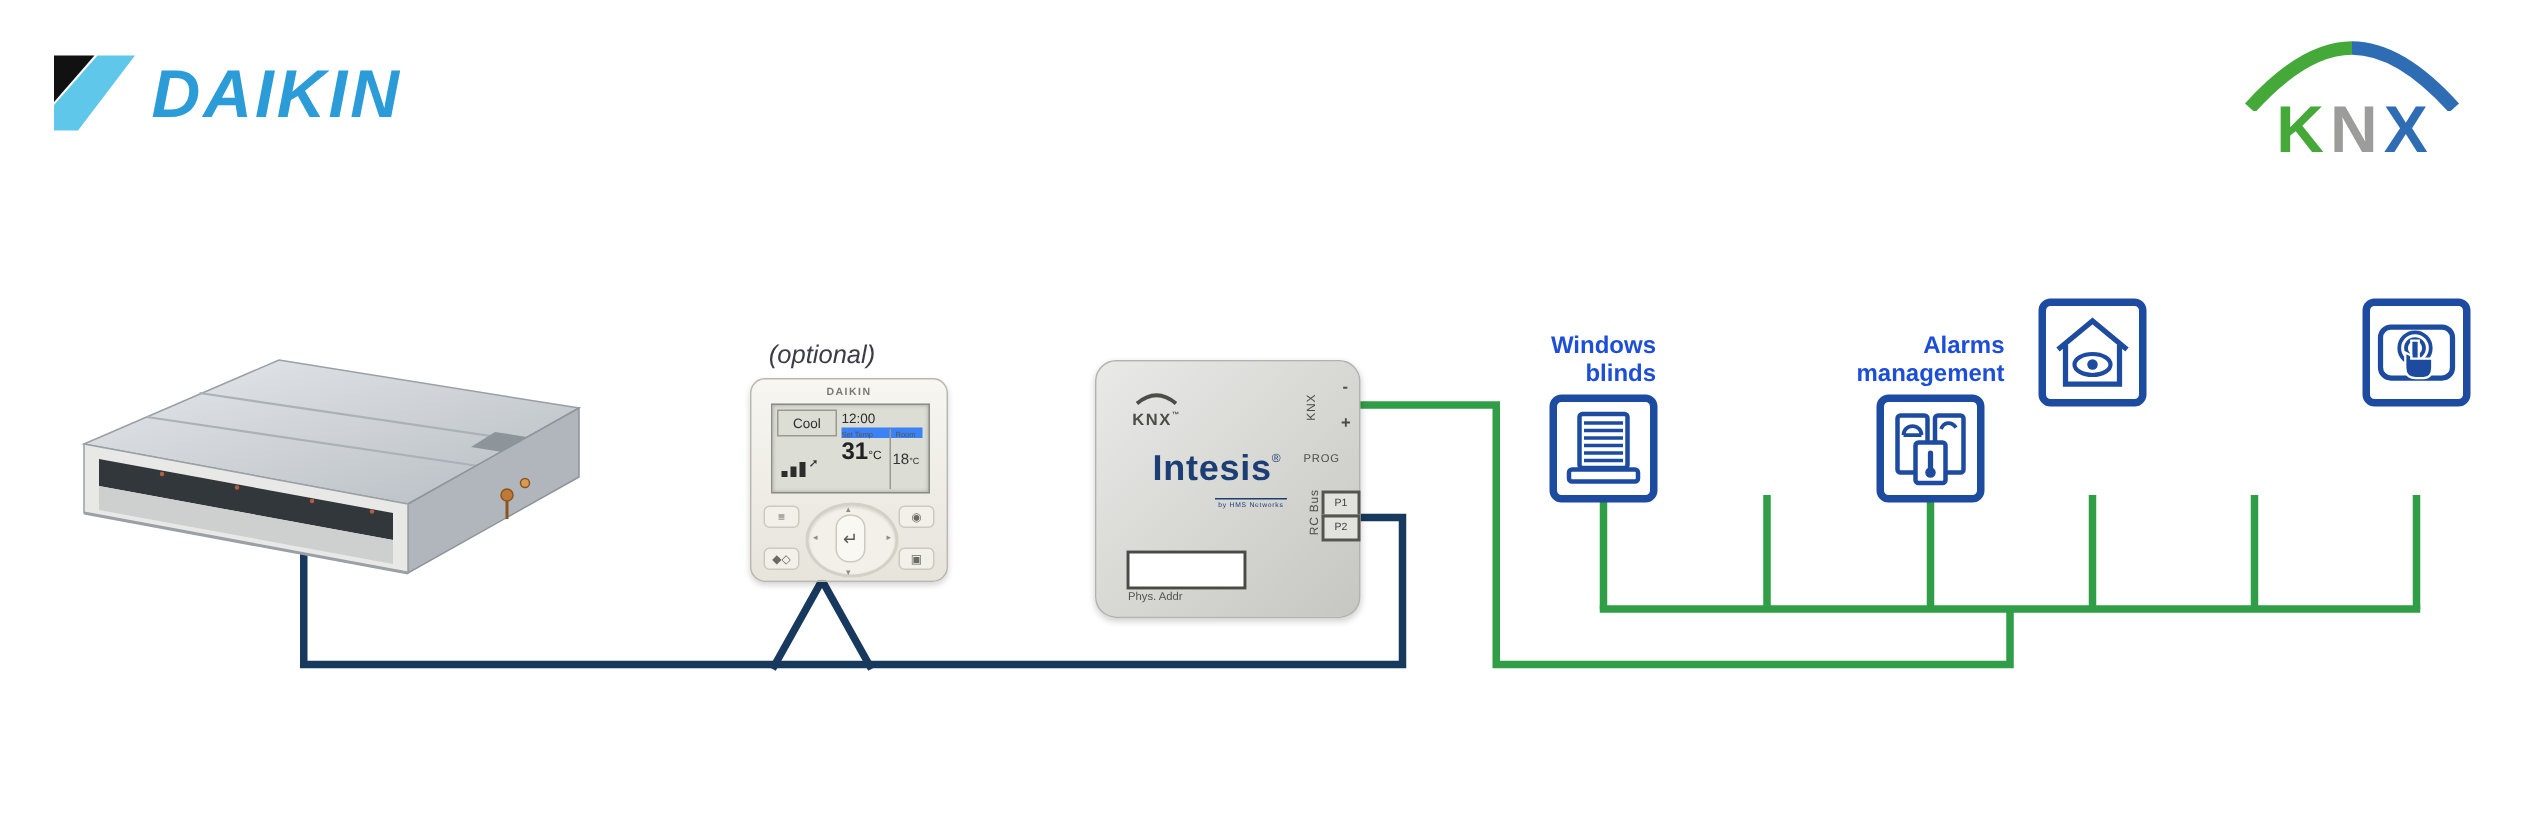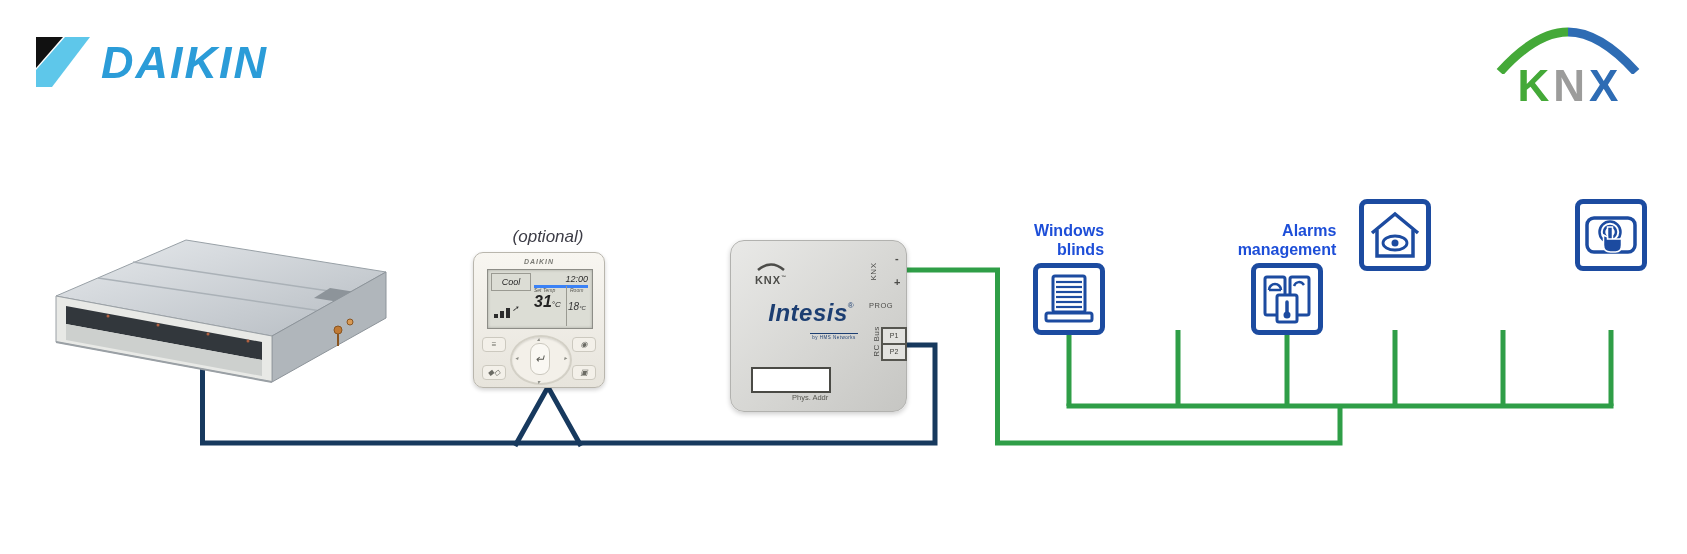--- a/index.html
+++ b/index.html
@@ -15,31 +15,31 @@
   .knx-logo{left:1492px;top:26px;width:152px;z-index:2;text-align:center;}
   .knx-letters{display:flex;justify-content:center;gap:4px;margin-top:-14px;
                font-size:44px;font-weight:bold;line-height:1;letter-spacing:0;}
   .knx-k{color:#44a938;} .knx-n{color:#9c9c9b;} .knx-x{color:#2e6cb4;}
 
   
   .optional{left:468px;top:203px;width:160px;text-align:center;font-style:italic;
             font-size:17px;color:#3c3c46;z-index:2;margin-top:24px;}
 
   
-  .remote{left:473px;top:252px;width:130px;height:134px;border-radius:10px;z-index:2;
+  .remote{left:500px;top:252px;width:130px;height:134px;border-radius:10px;z-index:2;
           background:linear-gradient(180deg,#f8f6f1,#e7e4dc);border:1px solid #b9b6ad;
-          box-shadow:0 2px 4px rgba(0,0,0,.18);font-style:italic;}
+          box-shadow:0 2px 4px rgba(0,0,0,.18);}
   .remote-brand{margin-top:5px;text-align:center;font-size:7px;font-weight:bold;
                 color:#7a7a74;letter-spacing:1px;}
   .lcd{position:absolute;left:13px;top:16px;width:104px;height:58px;background:#dcddd5;
        border:1px solid #8d8d87;box-shadow:inset 0 0 3px rgba(0,0,0,.25);}
   .lcd-mode{position:absolute;left:3px;top:3px;width:38px;height:16px;border:1px solid #9a9a92;
             font-size:9px;color:#2c2c2c;text-align:center;line-height:16px;}
-  .lcd-time{position:absolute;left:46px;top:3px;width:54px;height:12px;border-bottom:3px solid #3b82f6;
-            font-size:9px;color:#2c2c2c;text-align:right;line-height:12px;}
+  .lcd-time{position:absolute;left:46px;top:3px;width:54px;height:12px;border-bottom:7px solid #3b82f6;
+            font-size:9px;color:#2c2c2c;text-align:left;line-height:12px;}
   .lcd-settemp-label{position:absolute;left:46px;top:17px;font-size:5px;color:#55554f;}
   .lcd-room-label{position:absolute;left:82px;top:17px;font-size:5px;color:#55554f;}
   .lcd-settemp{position:absolute;left:46px;top:23px;font-size:16px;font-weight:bold;color:#222;}
   .lcd-settemp .unit{font-size:8px;font-weight:normal;}
   .lcd-room{position:absolute;left:80px;top:31px;font-size:10px;color:#333;}
   .lcd-room .unit{font-size:6px;}
   .lcd-vline{position:absolute;left:78px;top:16px;width:1px;height:40px;background:#9a9a92;}
   .fan-bars{position:absolute;left:6px;top:38px;display:flex;align-items:flex-end;gap:2px;}
   .fan-bars i{display:block;width:4px;background:#2c2c2c;}
   .fan-arrow{position:absolute;left:24px;top:34px;font-size:8px;color:#2c2c2c;}
@@ -56,33 +56,33 @@
           background:#f3f0e9;font-size:8px;color:#6b6b64;text-align:center;line-height:13px;}
 
   
   .gateway{left:730px;top:240px;width:175px;height:170px;border-radius:14px;z-index:2;
            background:linear-gradient(135deg,#e9e9e7 0%,#d6d6d3 55%,#c6c6c3 100%);
            border:1px solid #b2b2af;box-shadow:0 2px 5px rgba(0,0,0,.2);}
   .gw-knx{position:absolute;left:18px;top:16px;width:44px;text-align:center;}
   .gw-knx-text{font-size:11px;font-weight:bold;color:#4c4c49;letter-spacing:1px;line-height:1;}
   .gw-knx-tm{font-size:5px;color:#4c4c49;vertical-align:top;}
   .gw-brand{position:absolute;left:0;top:60px;width:160px;text-align:center;color:#1c3e72;}
-  .gw-brand-main{font-size:24px;font-weight:bold;font-style:italic;letter-spacing:.5px;line-height:1;}
+  .gw-brand-main{font-size:24px;font-weight:bold;letter-spacing:.5px;line-height:1;}
   .gw-brand-reg{font-size:8px;vertical-align:top;}
   .gw-brand-sub{font-size:4.5px;letter-spacing:.5px;color:#1c3e72;margin-top:1px;margin-left:46px;
                 border-top:1px solid #1c3e72;display:inline-block;padding:1px 2px 0 2px;}
   .gw-vtext{position:absolute;font-size:8px;color:#4c4c49;transform:rotate(-90deg);
             transform-origin:center;white-space:nowrap;letter-spacing:.5px;}
   .gw-sign{position:absolute;font-size:11px;color:#4c4c49;font-weight:bold;line-height:1;}
   .gw-prog{position:absolute;left:138px;top:60px;font-size:7.5px;color:#4c4c49;letter-spacing:.5px;}
   .gw-pbox{position:absolute;left:150px;width:22px;height:14px;border:2px solid #55554f;
            background:#e2e2df;font-size:7px;color:#3c3c38;text-align:center;line-height:14px;}
   .gw-addr{position:absolute;left:20px;top:126px;width:76px;height:22px;background:#ffffff;
            border:2px solid #4a4a45;}
-  .gw-addr-label{position:absolute;left:21px;top:152px;font-size:7.5px;color:#55554f;margin-left:40px;}
+  .gw-addr-label{position:absolute;left:21px;top:152px;font-size:7.5px;color:#55554f;}
 
   
   .node{position:absolute;top:196px;width:120px;z-index:2;}
   .node-label{height:64px;display:flex;align-items:flex-end;justify-content:center;
               text-align:right;font-size:16px;font-weight:bold;color:#1d4ed8;
               line-height:1.18;white-space:pre-line;}
   .node-iconbox{box-sizing:border-box;width:72px;height:72px;margin:3px auto 0 auto;
                 border:5px solid #1c4ba0;border-radius:8px;background:#ffffff;
                 display:flex;align-items:center;justify-content:center;}
   .node-iconbox svg{display:block;}

